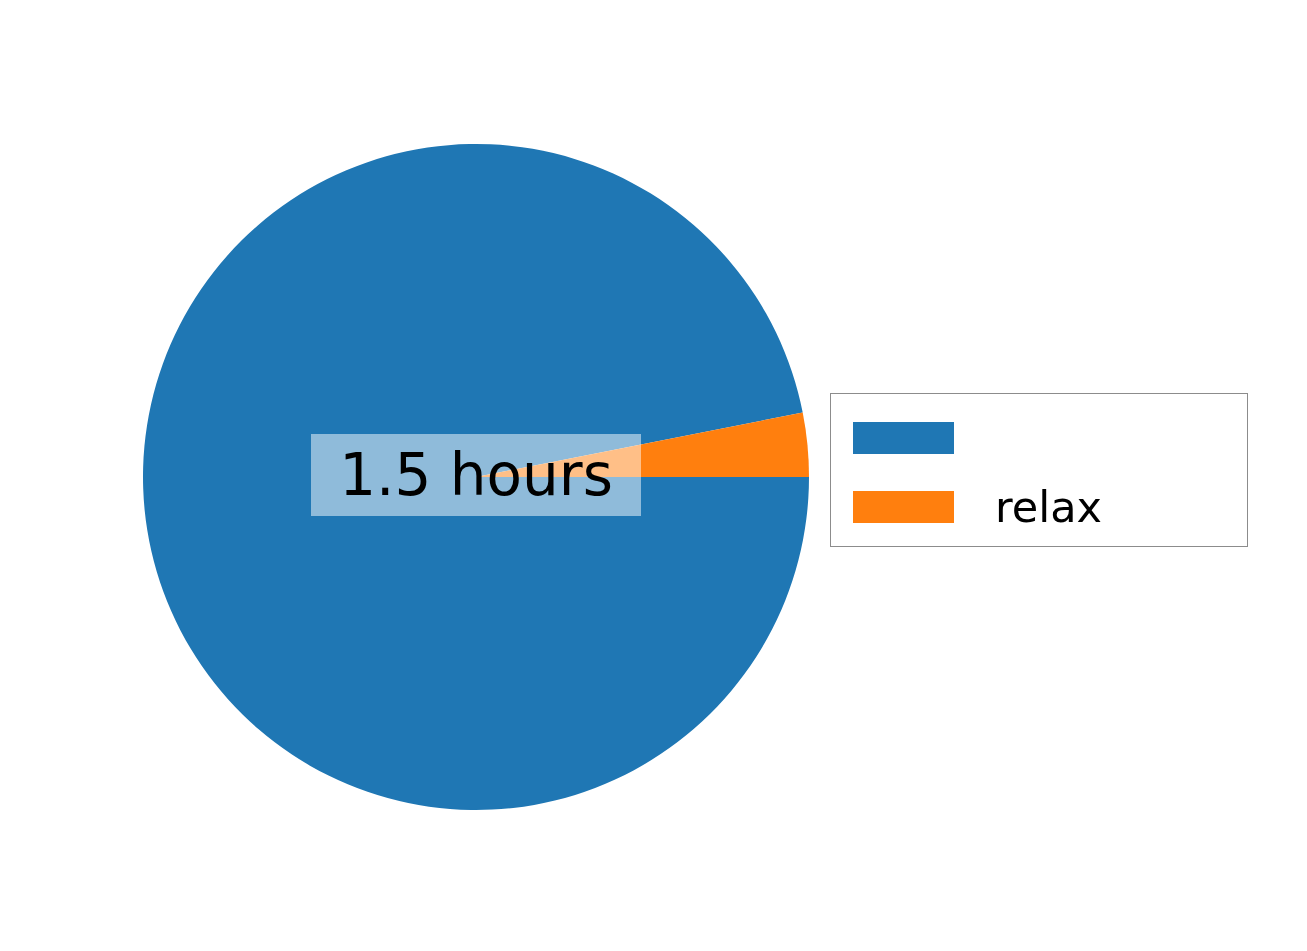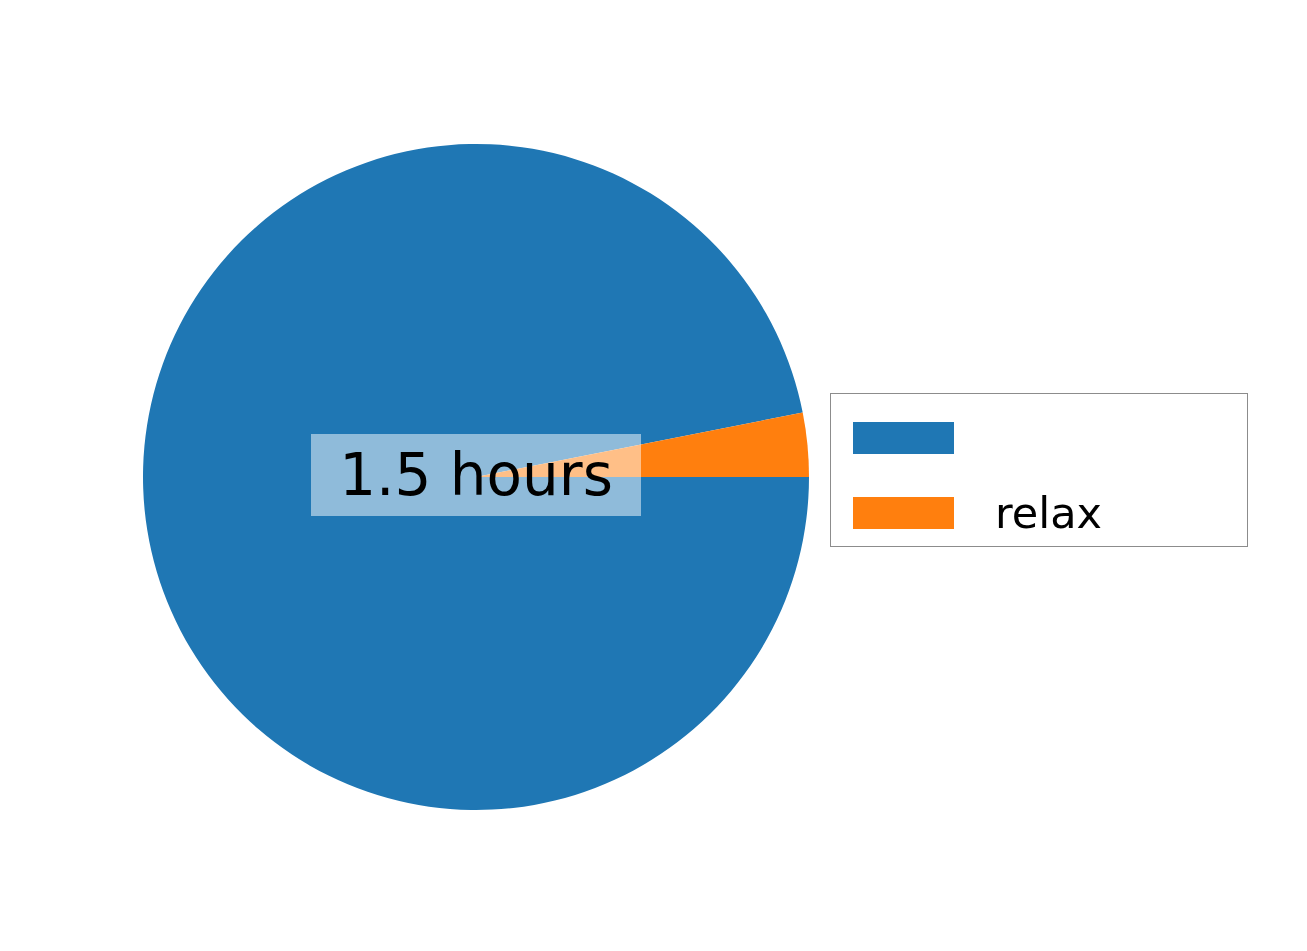--- a/index.html
+++ b/index.html
@@ -59,21 +59,21 @@
   }
   .legend-entry {
     position: absolute;
     left: 0;
     width: 100%;
     height: 52px;
     display: flex;
     align-items: center;
   }
   #legend-entry-0 { top: 18px; }
-  #legend-entry-1 { top: 93px; }
+  #legend-entry-1 { top: 87px; }
   .legend-swatch {
     position: absolute;
     left: 22px;
     width: 101px;
     height: 32px;
   }
   .legend-label {
     position: absolute;
     left: 164px;
     font-size: 43px;

